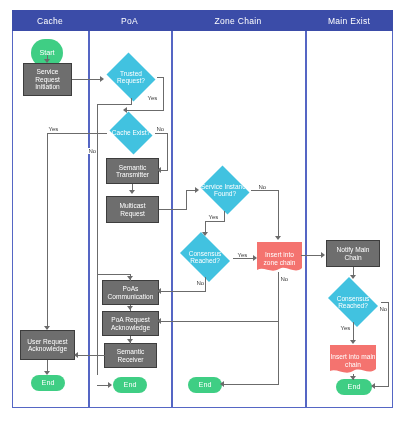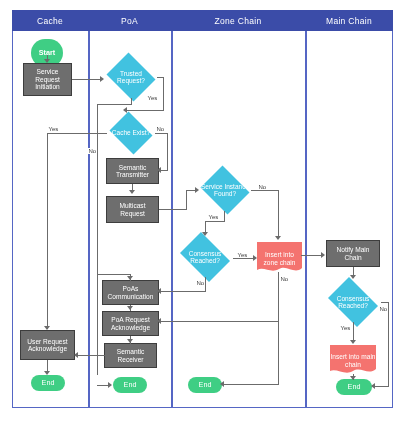--- a/index.html
+++ b/index.html
@@ -36,27 +36,27 @@
 </head>
 <body>
 
 <div id="canvas">
 
   <div class="frame"></div>
   <div class="header">
     <div class="hdr-cell" style="left:0px;width:76px;">Cache</div>
     <div class="hdr-cell" style="left:159px;width:134px;">Zone Chain</div>
     <div class="hdr-cell" style="left:76px;width:83px;">PoA</div>
-    <div class="hdr-cell" style="left:293px;width:88px;">Main Chain</div>
+    <div class="hdr-cell" style="left:293px;width:88px;">Main Exist</div>
   </div>
   <div class="lane-div" style="left:88px;"></div>
   <div class="lane-div" style="left:171px;"></div>
   <div class="lane-div" style="left:305px;"></div>
 
-  <div class="node term" style="left:31px;top:39px;width:32px;height:28px;font-weight:bold;">
+  <div class="node term" style="left:31px;top:39px;width:32px;height:28px;">
     <span>Start</span>
   </div>
 
   <div class="node proc" style="left:23px;top:63px;width:49px;height:33px;">
     <span>Service Request Initiation</span>
   </div>
 
   <div class="node proc" style="left:20px;top:330px;width:55px;height:30px;">
     <span>User Request Acknowledge</span>
   </div>

